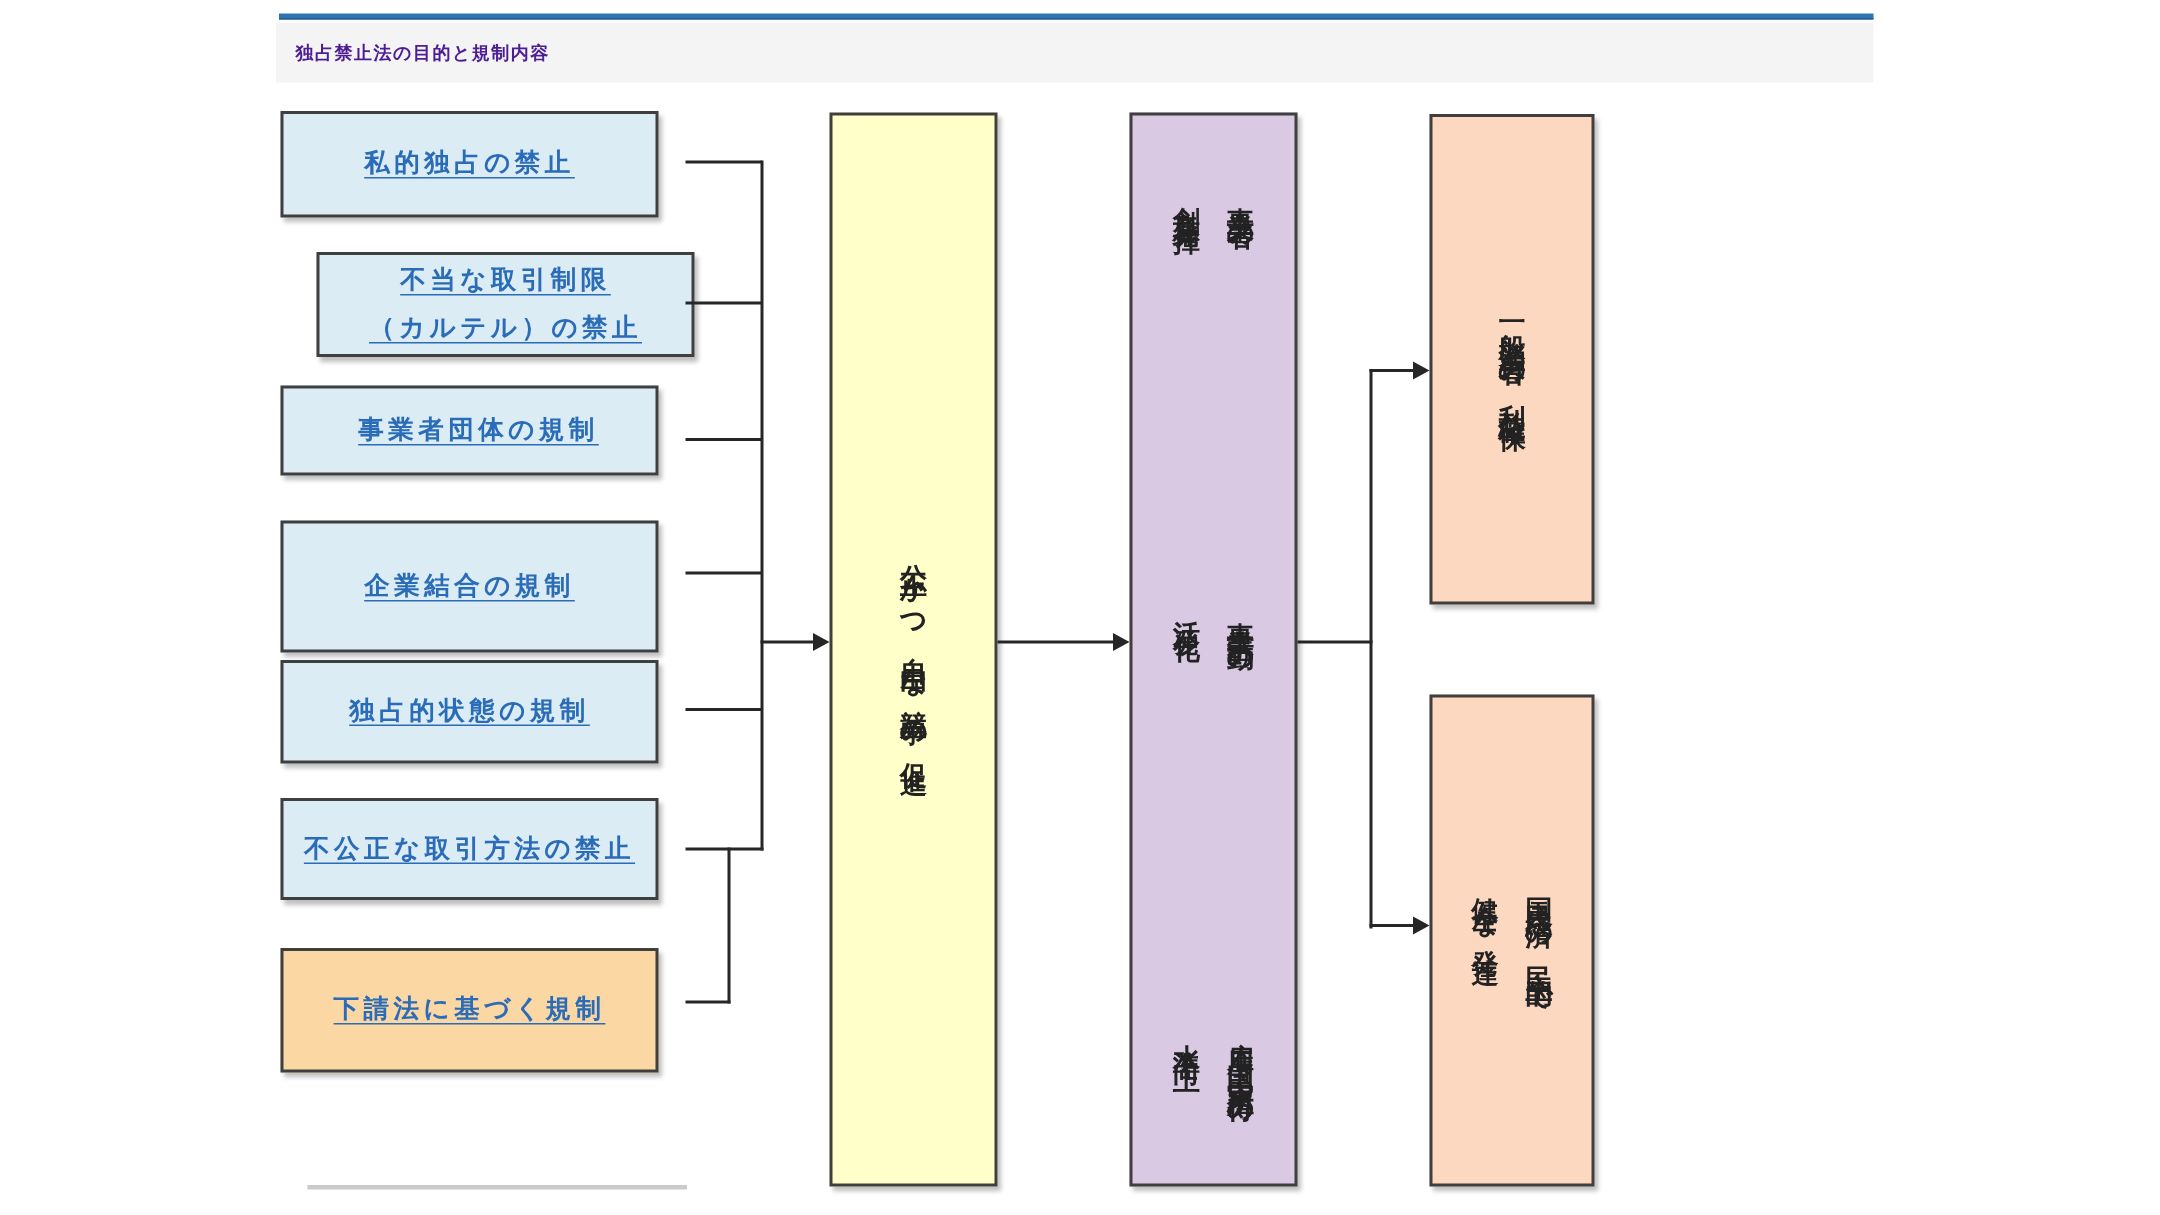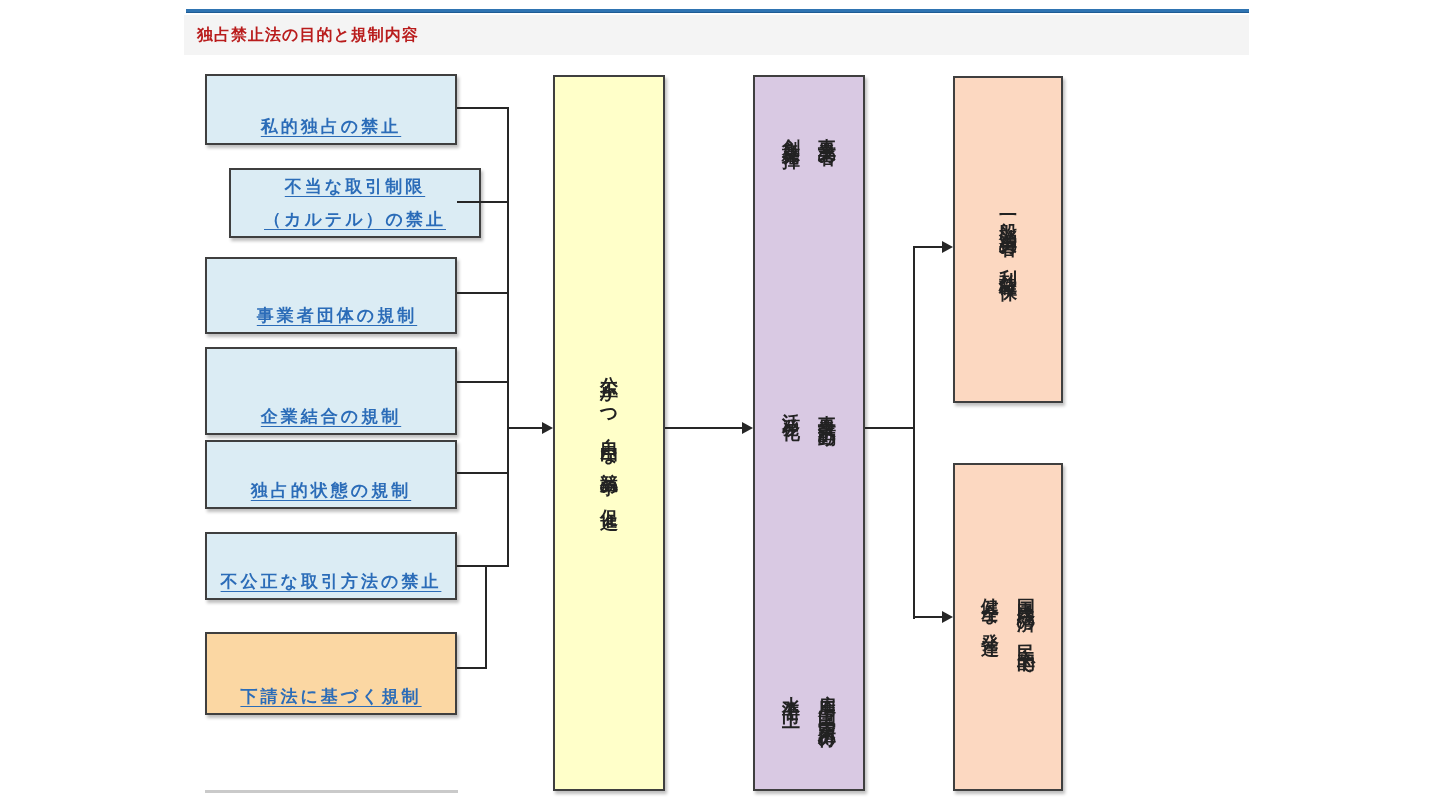--- a/index.html
+++ b/index.html
@@ -5,34 +5,34 @@
   * { margin:0; padding:0; box-sizing:border-box; }
   html,body { width:1440px; height:810px; background:#ffffff; overflow:hidden;
               font-family:"Liberation Sans", sans-serif; }
   .page { position:relative; width:1440px; height:810px; background:#fff; }
 
   
   .header-line { position:absolute; left:186px; top:9px; width:1063px; height:4px;
                  background:#2F74B2; border-bottom:1px solid #1E5B94; }
   .header-bar  { position:absolute; left:184px; top:15px; width:1065px; height:40px;
                  background:#F4F4F4; display:flex; align-items:center; }
-  .page-title  { font-size:16px; font-weight:bold; color:#b91c1c; padding-left:13px;
+  .page-title  { font-size:12px; font-weight:bold; color:#4c1d95; padding-left:13px;
                  letter-spacing:1px; }
 
   
-  .link-box { position:absolute; left:205px; width:252px; background:#DBECF4;
+  .link-box { position:absolute; left:187px; width:252px; background:#DBECF4;
               border:2px solid #3F3F3F; box-shadow:2px 3px 3px rgba(0,0,0,0.25);
-              display:flex; align-items:flex-end; justify-content:center;
+              display:flex; align-items:center; justify-content:center;
               text-align:center; cursor:pointer; }
   .link-box span { font-size:17px; font-weight:bold; letter-spacing:3px; line-height:1.9;
               color:#2B6CB8; text-decoration:underline; text-underline-offset:4px;
               white-space:pre-line; }
   .r1 { top:74px;  height:71px; }
   .r2 { top:168px; height:70px;margin-left:24px; }
-  .r3 { top:257px; height:77px;padding-left:12px; }
+  .r3 { top:257px; height:60px;padding-left:12px; }
   .r4 { top:347px; height:88px; }
   .r5 { top:440px; height:69px; }
   .r6 { top:532px; height:68px; }
   .r7 { top:632px; height:83px; background:#FBD7A3; }
 
   
   .vbox { position:absolute; border:2px solid #3F3F3F;
           box-shadow:2px 3px 3px rgba(0,0,0,0.25); }
   .vtext { writing-mode:vertical-rl; text-orientation:mixed; white-space:pre-line;
            font-size:18px; font-weight:bold; letter-spacing:5px; line-height:2.0;

